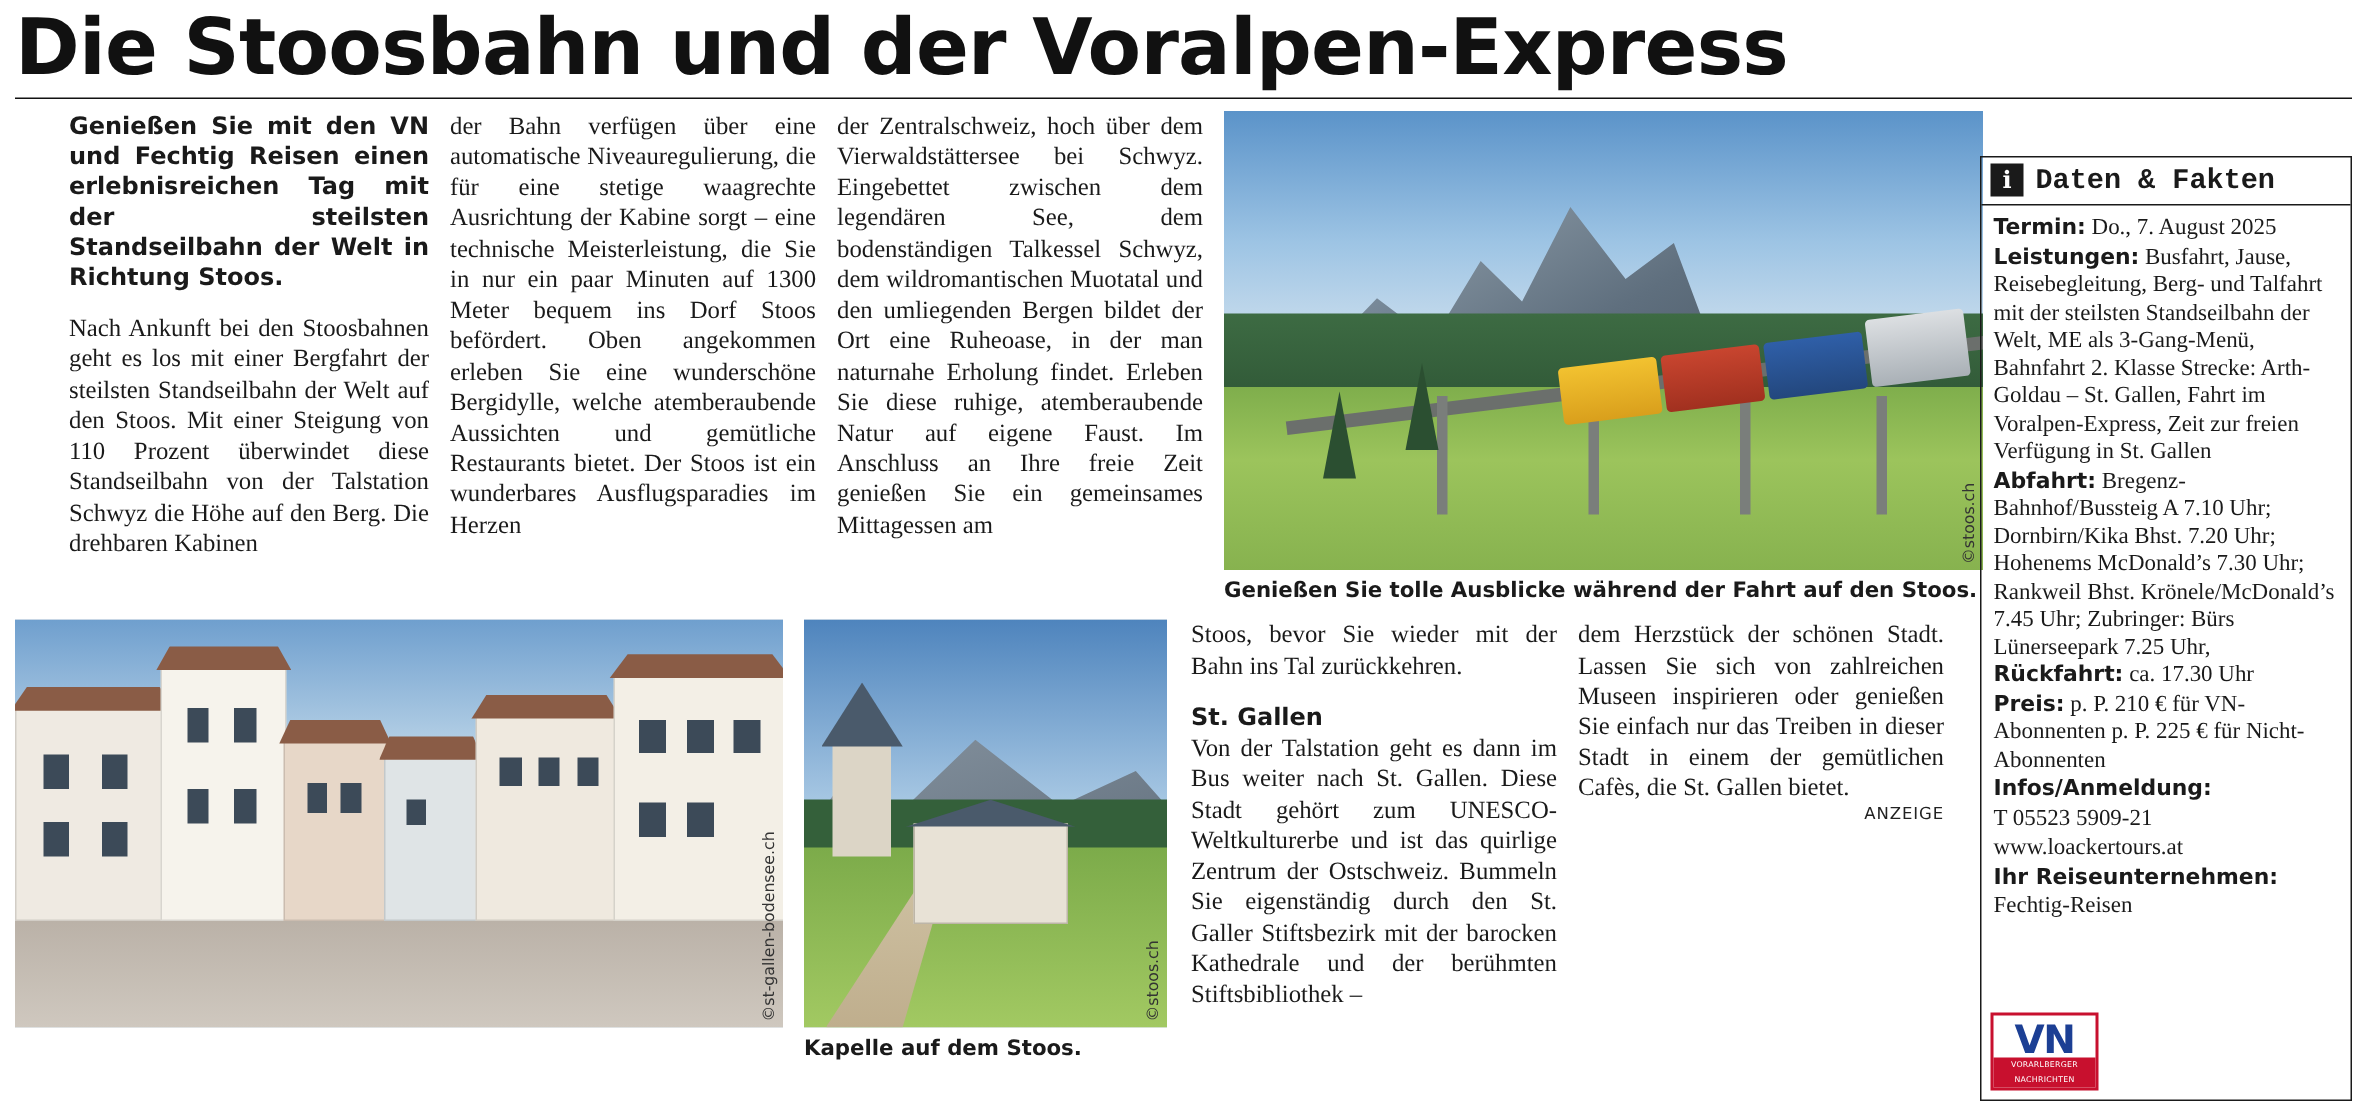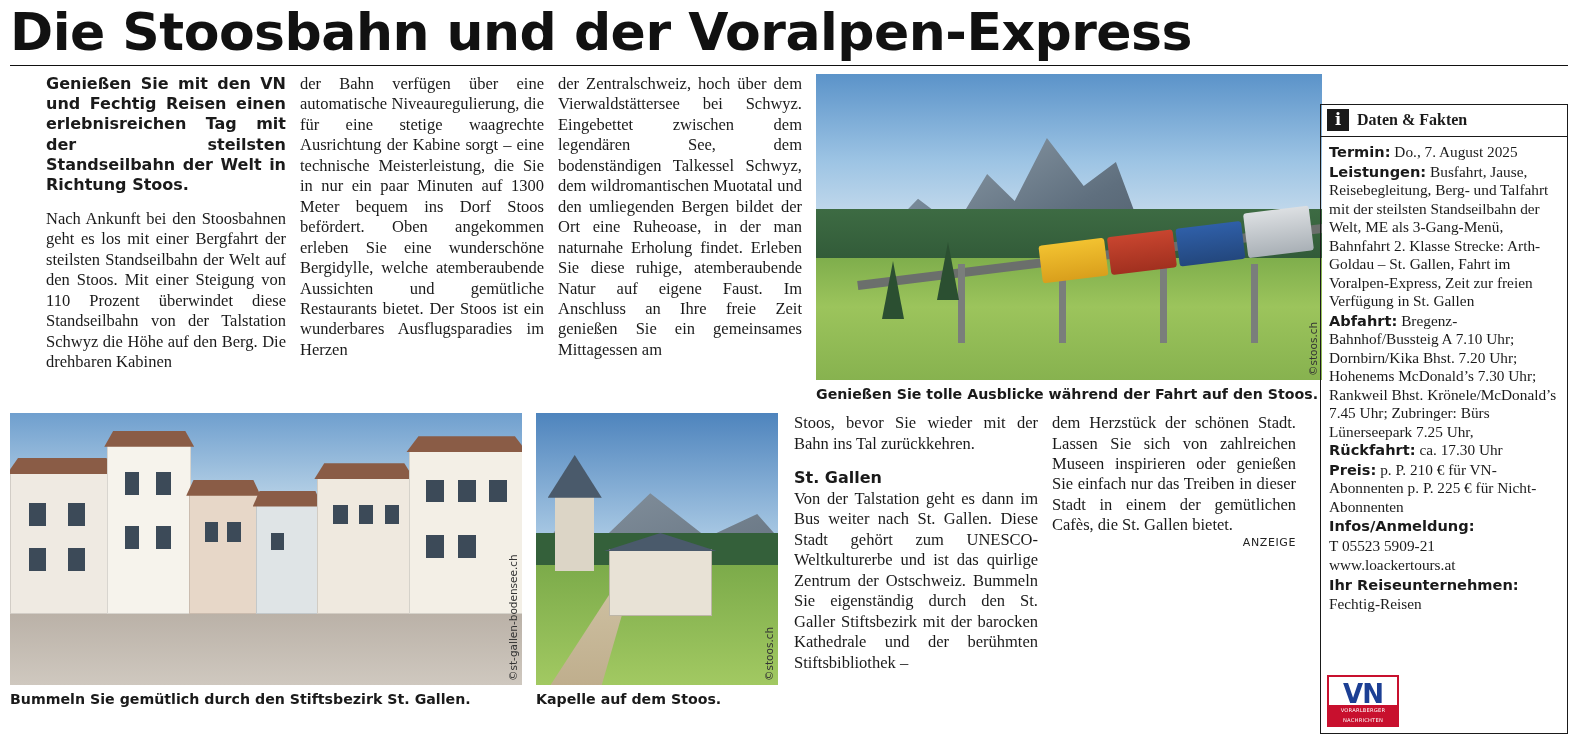--- a/index.html
+++ b/index.html
@@ -162,23 +162,23 @@
     height: 22px;
     background: #1a1a1a;
     color: #fff;
     font-family: "DejaVu Serif", serif;
     font-weight: bold;
     font-size: 16px;
     line-height: 22px;
     text-align: center;
   }
   .infobox-title {
-    font-family: Liberation Serif, serif;
-    font-weight: bold;
-    font-size: 16px;
+    font-family: Liberation Mono, monospace;
+    font-weight: bold;
+    font-size: 19px;
   }
   .infobox-body {
     padding: 6px 8px 0 8px;
     font-size: 15.3px;
     line-height: 1.21;
   }
   .infobox-body b {
     font-family: "DejaVu Sans", sans-serif;
     font-size: 14.6px;
   }
@@ -418,21 +418,20 @@
             <div class="win" style="left:14%;top:18%;width:16%;height:14%;"></div>
             <div class="win" style="left:42%;top:18%;width:16%;height:14%;"></div>
             <div class="win" style="left:70%;top:18%;width:16%;height:14%;"></div>
             <div class="win" style="left:14%;top:52%;width:16%;height:14%;"></div>
             <div class="win" style="left:42%;top:52%;width:16%;height:14%;"></div>
           </div>
           <div class="credit-wrap">
             <span class="credit-in">©st-gallen-bodensee.ch</span>
           </div>
         </div>
-        <figcaption class="caption">Bummeln Sie gemütlich durch den Stiftsbezirk St. Gallen.</figcaption>
       </figure>
     </div>
 
     <div class="bottom-mid">
       <figure class="figure">
         <div class="photo photo-chapel">
           <div class="ch-sky"></div>
           <div class="ch-mount"></div>
           <div class="ch-forest"></div>
           <div class="ch-meadow"></div>

